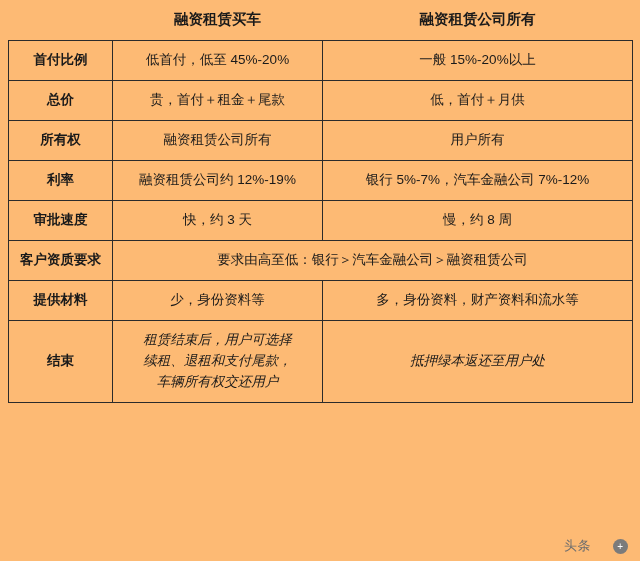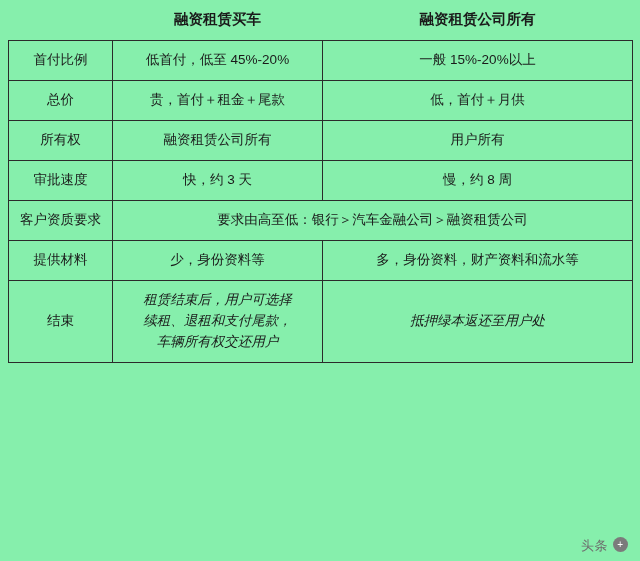--- a/index.html
+++ b/index.html
@@ -12,21 +12,21 @@
     height: 561px;
     font-family: "Liberation Sans", "DejaVu Sans", sans-serif;
     color: #1a1a1a;
     position: relative;
     overflow: hidden;
   }
   .sheet {
     width: 640px;
     height: 561px;
     position: relative;
-    background: #86efac;
+    background: #fdba74;
     box-sizing: border-box;
   }
   table.cmp {
     border-collapse: collapse;
     width: 624px;
     margin: 0 8px;
     table-layout: fixed;
   }
   table.cmp td {
     border: 1px solid #2b2b2b;
@@ -42,21 +42,21 @@
     border: none;
     font-weight: bold;
     font-size: 14.5px;
     padding-top: 8px;
     padding-bottom: 10px;
   }
   tr.head td.corner {
     border: none;
   }
   td.rowlabel {
-    font-weight: normal;
+    font-weight: bold;
     font-size: 14px;
     width: 104px;
     margin-left: 25px;
   }
   td.colA { width: 210px; }
   td.colB { width: 310px; }
   td.span2 {
     font-size: 13.5px;
   }
   td.tall {
@@ -68,22 +68,22 @@
     display: block;
   }
   .watermark {
     position: absolute;
     right: 12px;
     bottom: 6px;
     font-size: 13px;
     color: #6e6e6e;
     letter-spacing: 0.5px;
     display: flex;
-    align-items: flex-start;
-    gap: 5px;
+    align-items: center;
+    gap: 22px;
     font-family: "Liberation Serif", "DejaVu Serif", serif;
   }
   .wm-badge {
     display: inline-block;
     width: 15px;
     height: 15px;
     border-radius: 50%;
     background: #7b7b7b;
     color: #fff;
     font-size: 10px;
@@ -121,20 +121,25 @@
         <td class="colA">贵，首付＋租金＋尾款</td>
         <td class="colB">低，首付＋月供</td>
       </tr>
 
       <tr>
         <td class="rowlabel">所有权</td>
         <td class="colA">融资租赁公司所有</td>
         <td class="colB">用户所有</td>
       </tr>
 
+      <tr>
+        <td class="rowlabel">利率</td>
+        <td class="colA">融资租赁公司约 12%-19%</td>
+        <td class="colB">银行 5%-7%，汽车金融公司 7%-12%</td>
+      </tr>
 
       <tr>
         <td class="rowlabel">审批速度</td>
         <td class="colA">快，约 3 天</td>
         <td class="colB">慢，约 8 周</td>
       </tr>
 
       <tr>
         <td class="rowlabel">客户资质要求</td>
         <td class="span2" colspan="2">要求由高至低：银行＞汽车金融公司＞融资租赁公司</td>

